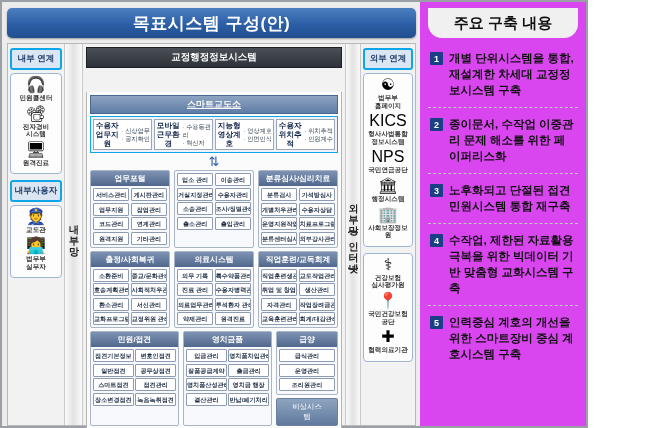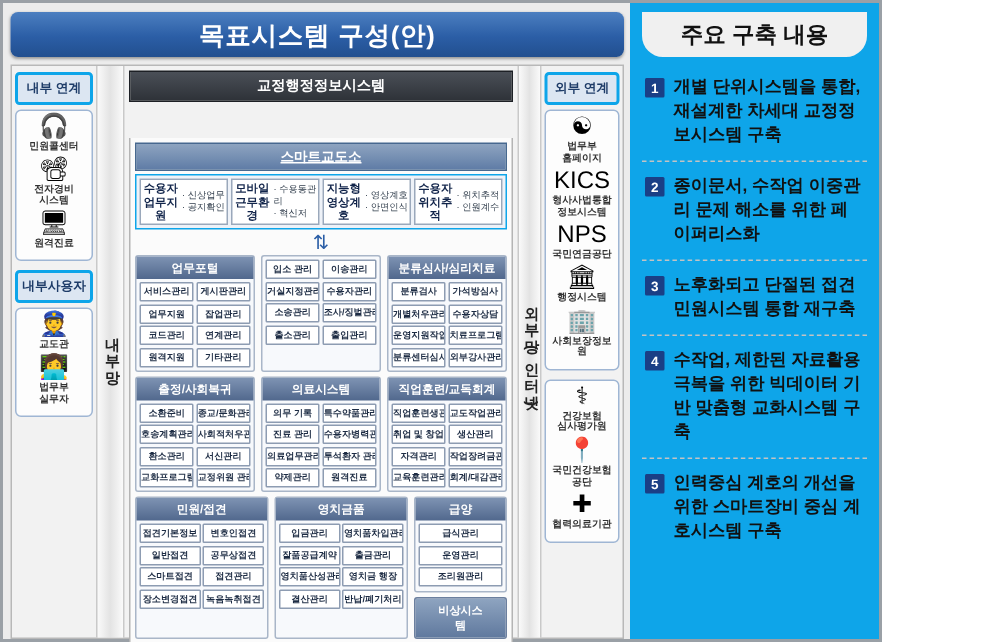--- a/index.html
+++ b/index.html
@@ -72,31 +72,31 @@
   .mod-h{background:linear-gradient(#7e93b3,#51688d);color:#fff;font-size:7.8px;
         font-weight:bold;text-align:center;padding:2px 0;}
   .mod-b{padding:2px;display:flex;flex-wrap:wrap;gap:1.5px;}
   .cellbtn{flex:1 1 calc(50% - 1.5px);min-width:0;box-sizing:border-box;
         border:1px solid #8d9cb2;background:#fff;border-radius:1px;
         font-size:6.1px;font-weight:bold;color:#1d2c44;text-align:center;
         padding:2px 0;line-height:7px;overflow:hidden;white-space:nowrap;}
   .mod.small .cellbtn{flex:1 1 100%;}
   .mod-wrap{display:flex;flex-direction:column;gap:3px;flex:0 0 62px;}
   .emerg{border:1px solid #6b7f9e;background:linear-gradient(#8ea4c0,#60799e);
-        color:#fff;font-size:7.4px;font-weight:bold;text-align:center;padding:3px 12px;
+        color:#fff;font-size:7.4px;font-weight:normal;text-align:center;padding:3px 12px;
         border-radius:2px;}
   .framework{margin-top:21px;border:1px solid #9a9a9a;
         background:linear-gradient(#e6e6e6,#cfcfcf);
         font-size:11px;font-weight:bold;color:#111;text-align:center;padding:4px 0;}
 
   
   .rail-right{width:54px;padding:4px 2px;box-sizing:border-box;}
 
   
-  .right{flex:1;position:relative;background:#0ea5e9;padding:6px 8px;box-sizing:border-box;}
+  .right{flex:1;position:relative;background:#d946ef;padding:6px 8px;box-sizing:border-box;}
   .right-title{height:30px;background:#f0f0f0;border-radius:0 0 14px 14px;
         display:flex;align-items:center;justify-content:center;
         font-size:15px;font-weight:bold;color:#111;}
   .clist{margin-top:12px;}
   .citem{display:flex;gap:6px;padding:0 2px 9px 2px;margin-bottom:8px;
         border-bottom:1px dashed #c3c3c3;}
   .citem:last-child{border-bottom:none;}
   .cnum{flex:0 0 13px;height:13px;background:#1a3f86;color:#fff;font-size:9px;
         font-weight:bold;display:flex;align-items:center;justify-content:center;
         margin-top:2px;border-radius:1px;}

